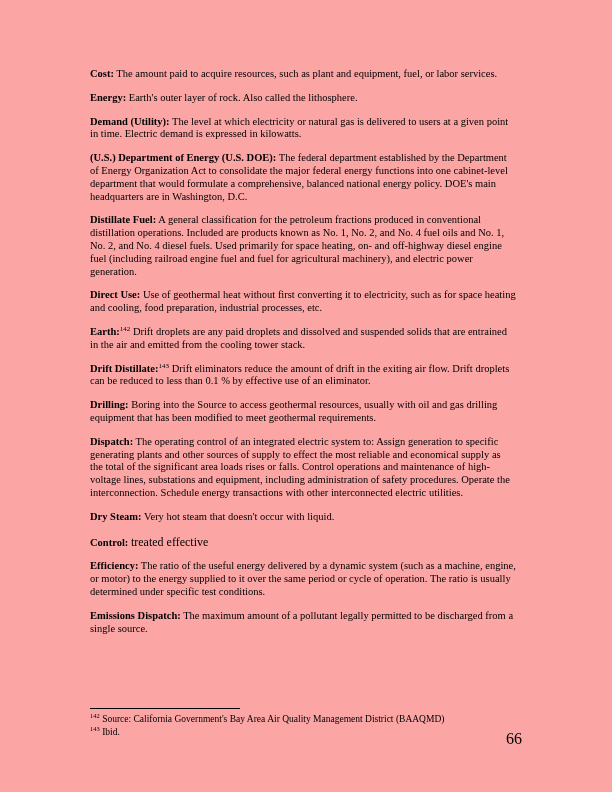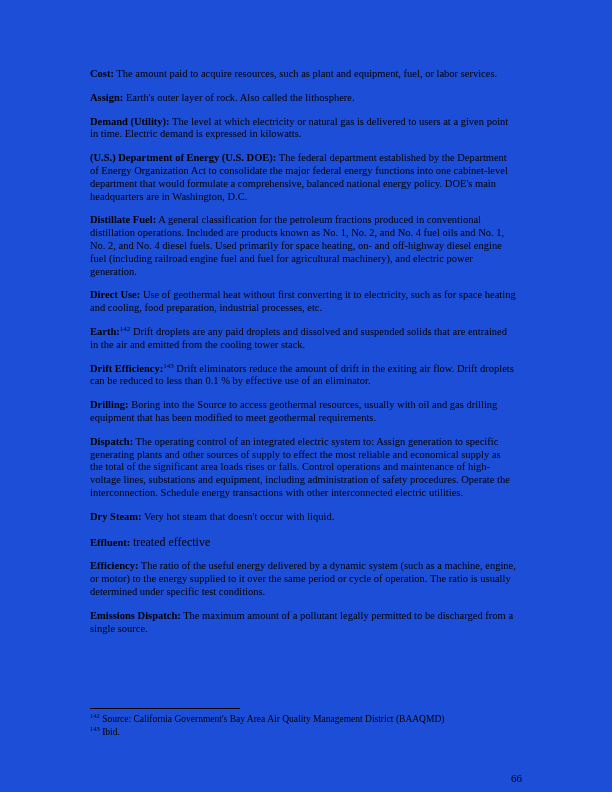--- a/index.html
+++ b/index.html
@@ -5,21 +5,21 @@
   html, body {
     margin: 0;
     padding: 0;
     background: #e8e8e8;
   }
   .page {
     position: relative;
     width: 612px;
     height: 792px;
     margin: 0 auto;
-    background: #1d4ed8;
+    background: #fca5a5;
     font-family: "Liberation Serif", serif;
     font-size: 10.5px;
     line-height: 1.22;
     color: #000000;
     overflow: hidden;
   }
   .content {
     position: absolute;
     top: 68px;
     left: 90px;
@@ -56,55 +56,55 @@
   .footnote {
     margin: 0;
   }
   .footnote sup {
     font-size: 6.5px;
     vertical-align: super;
     line-height: 0;
   }
   .page-number {
     position: absolute;
-    top: 772px;
+    top: 729px;
     right: 90px;
-    font-size: 11px;
+    font-size: 16px;
   }
 </style>
 </head>
 <body>
 
 <div class="page">
 
   <div class="content">
 
     <p class="entry"><strong class="term">Cost:</strong><sup class="fn-ref"></sup> <span>The amount paid to acquire resources, such as plant and equipment, fuel, or labor services.</span></p>
 
-    <p class="entry"><strong class="term">Assign:</strong><sup class="fn-ref"></sup> <span>Earth's outer layer of rock. Also called the lithosphere.</span></p>
+    <p class="entry"><strong class="term">Energy:</strong><sup class="fn-ref"></sup> <span>Earth's outer layer of rock. Also called the lithosphere.</span></p>
 
     <p class="entry"><strong class="term">Demand (Utility):</strong><sup class="fn-ref"></sup> <span>The level at which electricity or natural gas is delivered to users at a given point in time. Electric demand is expressed in kilowatts.</span></p>
 
     <p class="entry"><strong class="term">(U.S.) Department of Energy (U.S. DOE):</strong><sup class="fn-ref"></sup> <span>The federal department established by the Department of Energy Organization Act to consolidate the major federal energy functions into one cabinet-level department that would formulate a comprehensive, balanced national energy policy. DOE's main headquarters are in Washington, D.C.</span></p>
 
     <p class="entry"><strong class="term">Distillate Fuel:</strong><sup class="fn-ref"></sup> <span>A general classification for the petroleum fractions produced in conventional distillation operations. Included are products known as No. 1, No. 2, and No. 4 fuel oils and No. 1, No. 2, and No. 4 diesel fuels. Used primarily for space heating, on- and off-highway diesel engine fuel (including railroad engine fuel and fuel for agricultural machinery), and electric power generation.</span></p>
 
     <p class="entry"><strong class="term">Direct Use:</strong><sup class="fn-ref"></sup> <span>Use of geothermal heat without first converting it to electricity, such as for space heating and cooling, food preparation, industrial processes, etc.</span></p>
 
     <p class="entry"><strong class="term">Earth:</strong><sup class="fn-ref">142</sup> <span>Drift droplets are any paid droplets and dissolved and suspended solids that are entrained in the air and emitted from the cooling tower stack.</span></p>
 
-    <p class="entry"><strong class="term">Drift Efficiency:</strong><sup class="fn-ref">143</sup> <span>Drift eliminators reduce the amount of drift in the exiting air flow. Drift droplets can be reduced to less than 0.1 % by effective use of an eliminator.</span></p>
+    <p class="entry"><strong class="term">Drift Distillate:</strong><sup class="fn-ref">143</sup> <span>Drift eliminators reduce the amount of drift in the exiting air flow. Drift droplets can be reduced to less than 0.1 % by effective use of an eliminator.</span></p>
 
     <p class="entry"><strong class="term">Drilling:</strong><sup class="fn-ref"></sup> <span>Boring into the Source to access geothermal resources, usually with oil and gas drilling equipment that has been modified to meet geothermal requirements.</span></p>
 
     <p class="entry"><strong class="term">Dispatch:</strong><sup class="fn-ref"></sup> <span>The operating control of an integrated electric system to: Assign generation to specific generating plants and other sources of supply to effect the most reliable and economical supply as the total of the significant area loads rises or falls. Control operations and maintenance of high-voltage lines, substations and equipment, including administration of safety procedures. Operate the interconnection. Schedule energy transactions with other interconnected electric utilities.</span></p>
 
     <p class="entry"><strong class="term">Dry Steam:</strong><sup class="fn-ref"></sup> <span>Very hot steam that doesn't occur with liquid.</span></p>
 
-    <p class="entry"><strong class="term">Effluent:</strong><sup class="fn-ref"></sup> <span class="body-large">treated effective</span></p>
+    <p class="entry"><strong class="term">Control:</strong><sup class="fn-ref"></sup> <span class="body-large">treated effective</span></p>
 
     <p class="entry"><strong class="term">Efficiency:</strong><sup class="fn-ref"></sup> <span>The ratio of the useful energy delivered by a dynamic system (such as a machine, engine, or motor) to the energy supplied to it over the same period or cycle of operation. The ratio is usually determined under specific test conditions.</span></p>
 
     <p class="entry"><strong class="term">Emissions Dispatch:</strong><sup class="fn-ref"></sup> <span>The maximum amount of a pollutant legally permitted to be discharged from a single source.</span></p>
 
   </div>
 
   <div class="footnotes">
     <div class="fn-rule"></div>
     <p class="footnote"><sup>142</sup> <span>Source: California Government's Bay Area Air Quality Management District (BAAQMD)</span></p>

